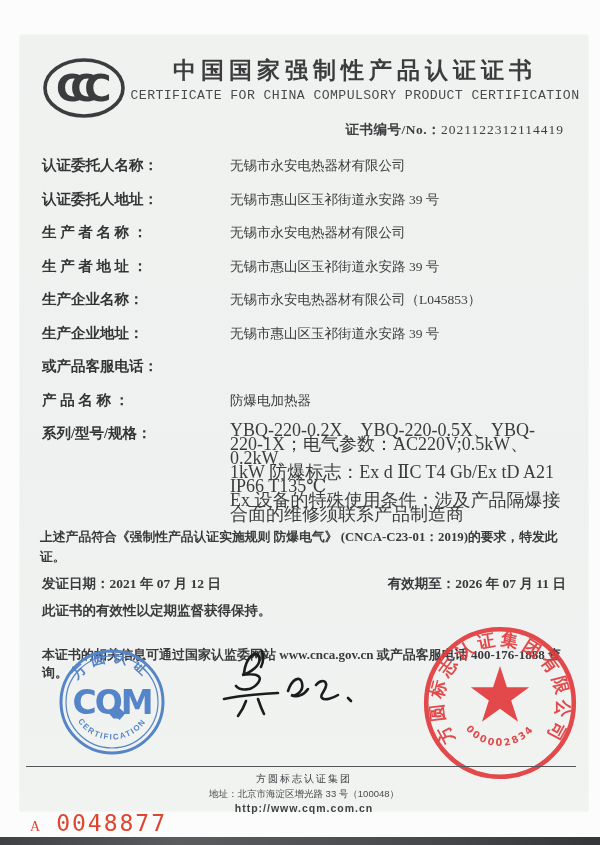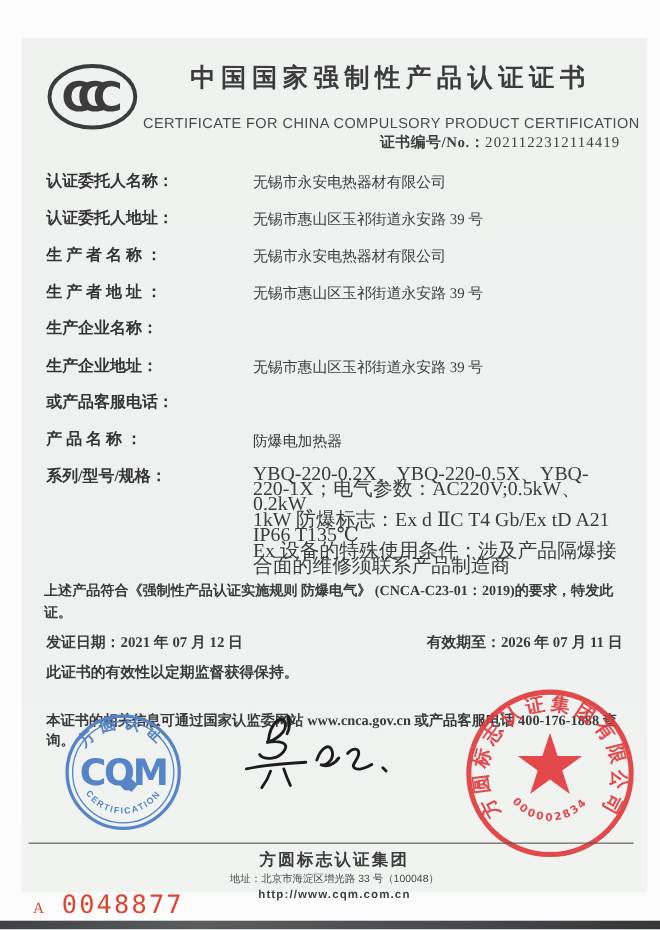--- a/index.html
+++ b/index.html
@@ -11,22 +11,22 @@
   .paper{
     position:absolute;left:20px;top:35px;width:568px;height:776px;
     background:linear-gradient(180deg,#f0f2f0 0%,#eef1ef 55%,#f1f3f1 100%);
     box-shadow:0 0 2px rgba(0,0,0,0.08);
   }
   
   .hdr{position:relative;height:118px;}
   .ccc-logo{position:absolute;left:22px;top:22px;}
   .title-block{position:absolute;left:110px;top:20px;width:450px;text-align:center;}
   .title-cn{font-size:23px;font-weight:bold;letter-spacing:5px;color:#3c3c3e;white-space:nowrap;}
-  .title-en{margin-top:18px;font-size:13.2px;letter-spacing:0.4px;color:#4a4a4c;
-    font-family:Liberation Sans, sans-serif;white-space:nowrap;}
+  .title-en{margin-top:2px;font-size:13.2px;letter-spacing:0.4px;color:#4a4a4c;
+    font-family:Liberation Mono, monospace;white-space:nowrap;}
   .cert-no{position:absolute;right:24px;top:86px;font-size:13.5px;font-weight:bold;
     color:#3e3e40;letter-spacing:0.5px;}
   .cert-no .num{font-family:"Liberation Serif",serif;font-weight:normal;letter-spacing:1px;}
   
   .fields{padding:2px 22px 0 22px;}
   .frow{display:flex;margin-bottom:12.5px;line-height:21px;gap:42px;}
   .flabel{flex:0 0 146px;font-weight:bold;font-size:14.5px;color:#343436;white-space:pre;}
   .fvalue{flex:1;font-size:13.5px;color:#3c3c3e;white-space:pre-line;}
   .fvalue.std{font-family:"Liberation Sans","DejaVu Sans",sans-serif;font-size:12.5px;letter-spacing:0.3px;}
   .frow.series{margin-bottom:6px;}
@@ -36,21 +36,21 @@
     font-weight:600;margin-bottom:9px;}
   .note1{padding:0 22px;font-size:13.5px;font-weight:600;margin-bottom:26px;}
   .note2{padding:0 22px;font-size:13px;font-weight:600;}
   
   .cqm-logo{position:absolute;left:37px;top:612px;}
   .signature{position:absolute;left:196px;top:608px;}
   .stamp{position:absolute;left:398px;top:586px;opacity:0.92;}
   .footer-rule{position:absolute;left:6px;top:731px;width:550px;height:0;
     border-top:1.6px solid #55565a;}
   .footer{position:absolute;left:0;top:737px;width:568px;text-align:center;}
-  .footer .org{font-size:15px;font-weight:bold;letter-spacing:2px;color:#3b3b3d;}
+  .footer .org{font-size:10px;font-weight:normal;letter-spacing:2px;color:#3b3b3d;}
   .footer .addr{margin-top:2px;font-size:9.5px;color:#4a4a4c;
     font-family:"Liberation Sans",sans-serif;}
   .footer .web{margin-top:1px;font-size:10.5px;font-weight:bold;color:#3f3f41;
     font-family:"Liberation Sans",sans-serif;letter-spacing:1px;}
   
   .serial{position:absolute;left:30px;top:810px;color:#e0452f;display:flex;align-items:baseline;}
   .serial .pfx{font-size:14px;font-family:"Liberation Serif",serif;margin-right:16px;}
   .serial .num{font-size:23px;font-family:"DejaVu Sans Mono",monospace;letter-spacing:2px;}
   .bottom-strip{position:absolute;left:0;bottom:0;width:600px;height:8px;
     background:linear-gradient(90deg,#3f4144,#5a5c5e 30%,#47494c 70%,#343638);}
@@ -86,20 +86,21 @@
     <div class="frow">
       <div class="flabel">生 产 者 名 称 ：</div>
       <div class="fvalue">无锡市永安电热器材有限公司</div>
     </div>
     <div class="frow">
       <div class="flabel">生 产 者 地 址 ：</div>
       <div class="fvalue">无锡市惠山区玉祁街道永安路 39 号</div>
     </div>
     <div class="frow">
       <div class="flabel">生产企业名称：</div>
+      <div class="fvalue">无锡市永安电热器材有限公司（L045853）</div>
     </div>
     <div class="frow">
       <div class="flabel">生产企业地址：</div>
       <div class="fvalue">无锡市惠山区玉祁街道永安路 39 号</div>
     </div>
     <div class="frow">
       <div class="flabel">或产品客服电话：</div>
     </div>
     <div class="frow">
       <div class="flabel">产 品 名 称 ：</div>

